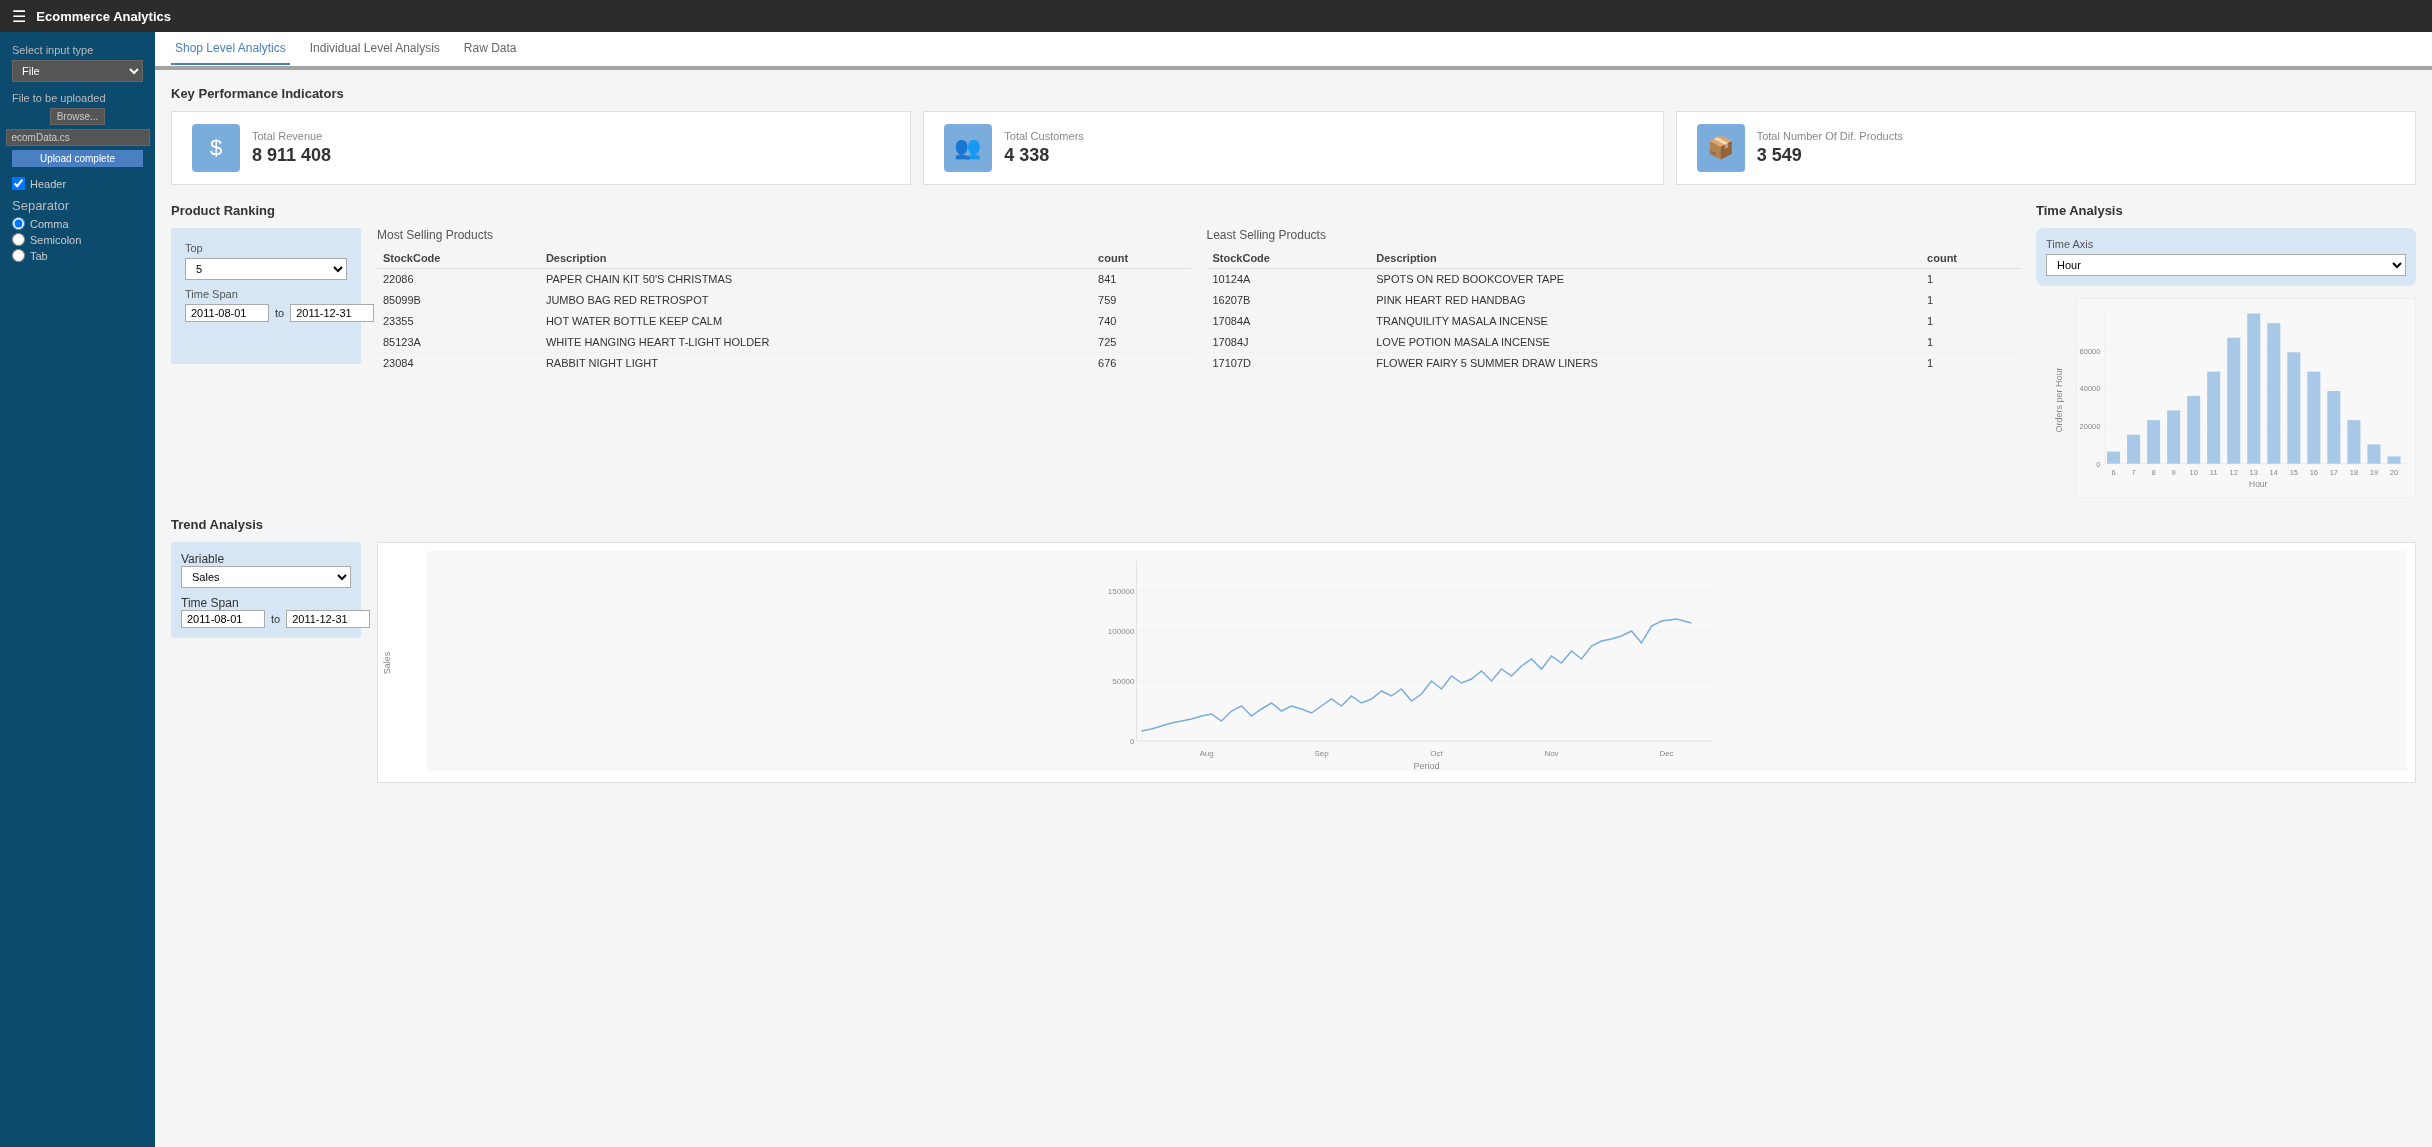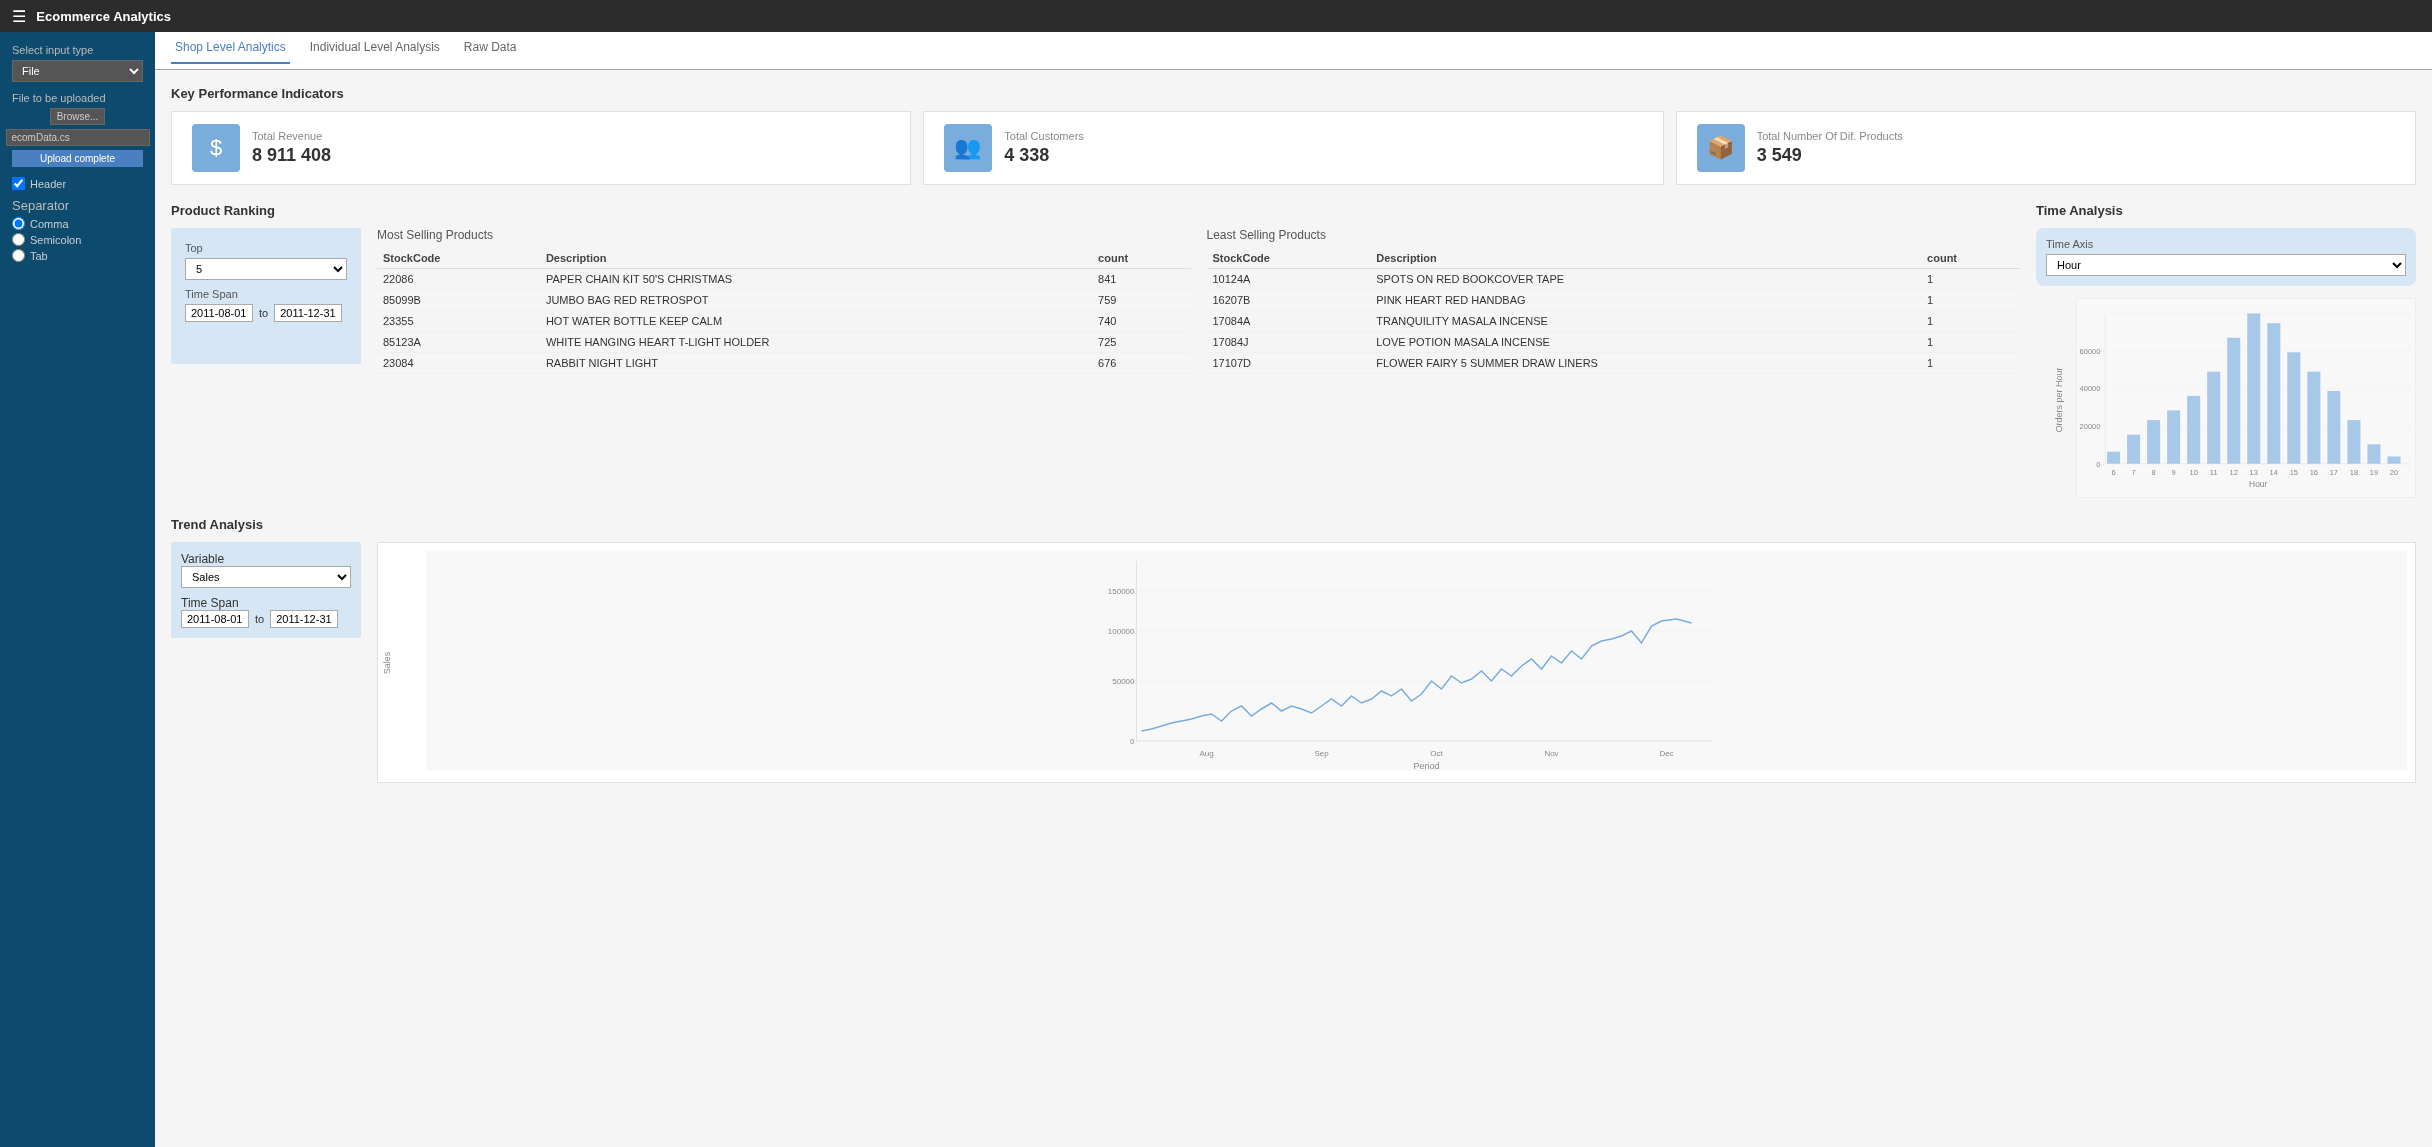--- a/index.html
+++ b/index.html
@@ -72,24 +72,24 @@
     .separator-section { margin-top: 8px; }
     .separator-section .sep-title { color: #bbb; font-size: 13px; margin-bottom: 4px; }
     .radio-row { display: flex; align-items: center; gap: 5px; margin-bottom: 3px; color: #ccc; font-size: 11px; }
 
     
     .main { flex: 1; overflow-y: auto; background: #f5f5f5; }
 
     
     .tabs {
       background: #fff;
-      border-bottom: 1px solid #a3a3a3;
+      border-bottom: 4px solid #a3a3a3;
       padding: 0 16px;
       display: flex;
-      align-items: flex-start;
+      align-items: center;
       gap: 16px;
       height: 38px;
     }
     .tab {
       padding: 8px 4px;
       font-size: 12px;
       cursor: pointer;
       border-bottom: 2px solid transparent;
       color: #666;
     }
@@ -145,21 +145,21 @@
       background: #fff;
       font-size: 11px;
       margin-bottom: 8px;
     }
     .timespan-row { display: flex; align-items: center; gap: 6px; font-size: 11px; }
     .timespan-input {
       background: #fff;
       border: 1px solid #aaa;
       padding: 2px 5px;
       font-size: 11px;
-      width: 68px;
+      width: 84px;
     }
 
     
     .tables-row { display: flex; gap: 16px; margin-bottom: 20px; }
     .product-table-section { flex: 1; }
     .product-table-title { font-size: 12px; color: #555; margin-bottom: 6px; }
     table { width: 100%; border-collapse: collapse; font-size: 11px; }
     th { text-align: left; padding: 4px 6px; border-bottom: 1px solid #ddd; font-weight: bold; color: #444; }
     td { padding: 4px 6px; border-bottom: 1px solid #f0f0f0; color: #333; }
     .time-axis-box {

